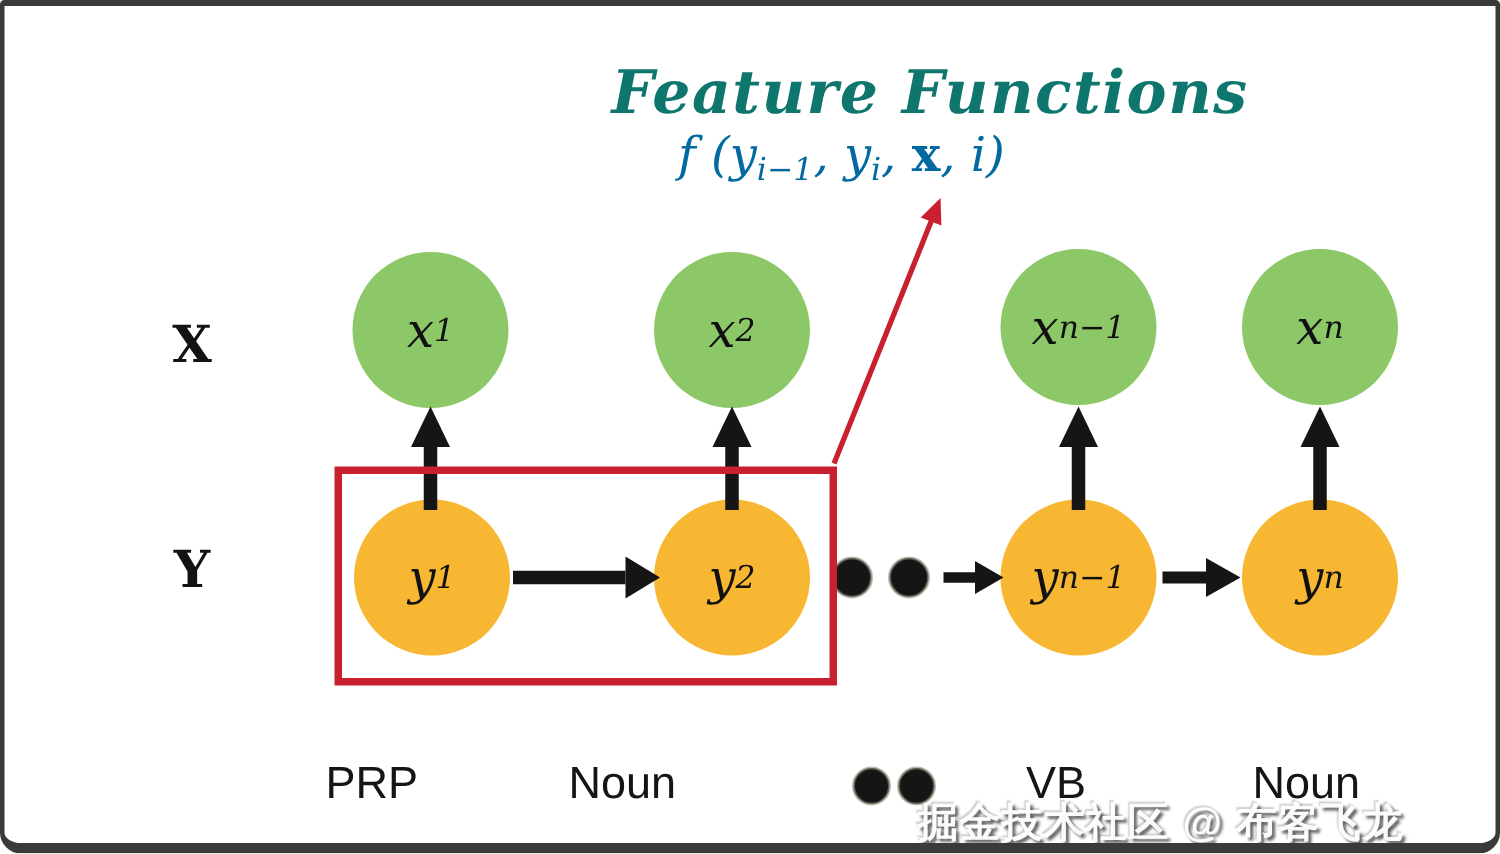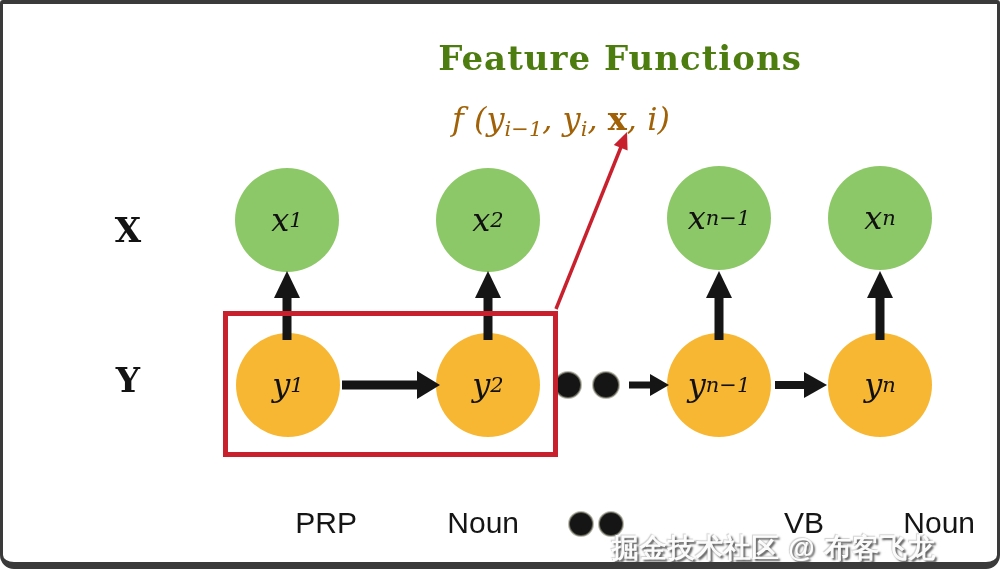--- a/index.html
+++ b/index.html
@@ -19,30 +19,30 @@
     border-width: 4px 3px 7px 3px;
     border-radius: 3px 3px 14px 14px;
     pointer-events: none;
     z-index: 60;
   }
   
   .title {
     position: absolute; left: 400px; top: 38px; width: 440px;
     text-align: center;
     font-family: "DejaVu Serif", serif;
-    font-weight: bold;
-    font-size: 34px; color: #4d7c0f;
+    font-style: italic; font-weight: bold;
+    font-size: 40px; color: #0f766e;
     letter-spacing: 1px;
     z-index: 10;
   }
   .formula {
-    position: absolute; left: 452px; top: 100px; width: 400px;
+    position: absolute; left: 452px; top: 84px; width: 400px;
     font-family: "DejaVu Serif", serif;
     font-style: italic;
-    font-size: 32px; color: #a16207;
+    font-size: 32px; color: #0369a1;
     z-index: 10;
   }
   .formula .sub { font-size: 21px; vertical-align: -6px; }
   .formula .boldx { font-style: normal; font-weight: bold; font-family: "DejaVu Serif", serif; }
   
   .rowlabel {
     position: absolute; width: 60px; text-align: center;
     font-family: "DejaVu Serif", serif;
     font-weight: bold; font-size: 34px; color: #131313;
     z-index: 10;
@@ -62,21 +62,21 @@
   .node.green  { background: var(--node-green, #8DC868); }
   .node.orange { background: var(--node-orange, #F7B733); }
   
   #overlay {
     position: absolute; left: 0; top: 0;
     z-index: 20; pointer-events: none;
   }
   
   .poslabel {
     position: absolute; top: 506px; width: 140px;
-    text-align: right;
+    text-align: left;
     font-family: "Liberation Sans", sans-serif;
     font-size: 30px; color: #151515;
     z-index: 25;
   }
   
   .watermark {
     position: absolute; left: 560px; top: 530px; width: 428px;
     text-align: center;
     font-family: "Liberation Sans", sans-serif;
     font-size: 27px; font-weight: bold;

